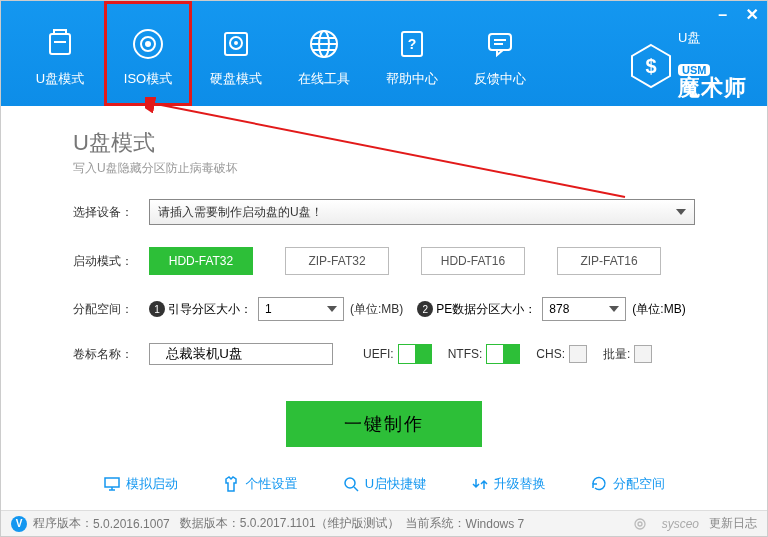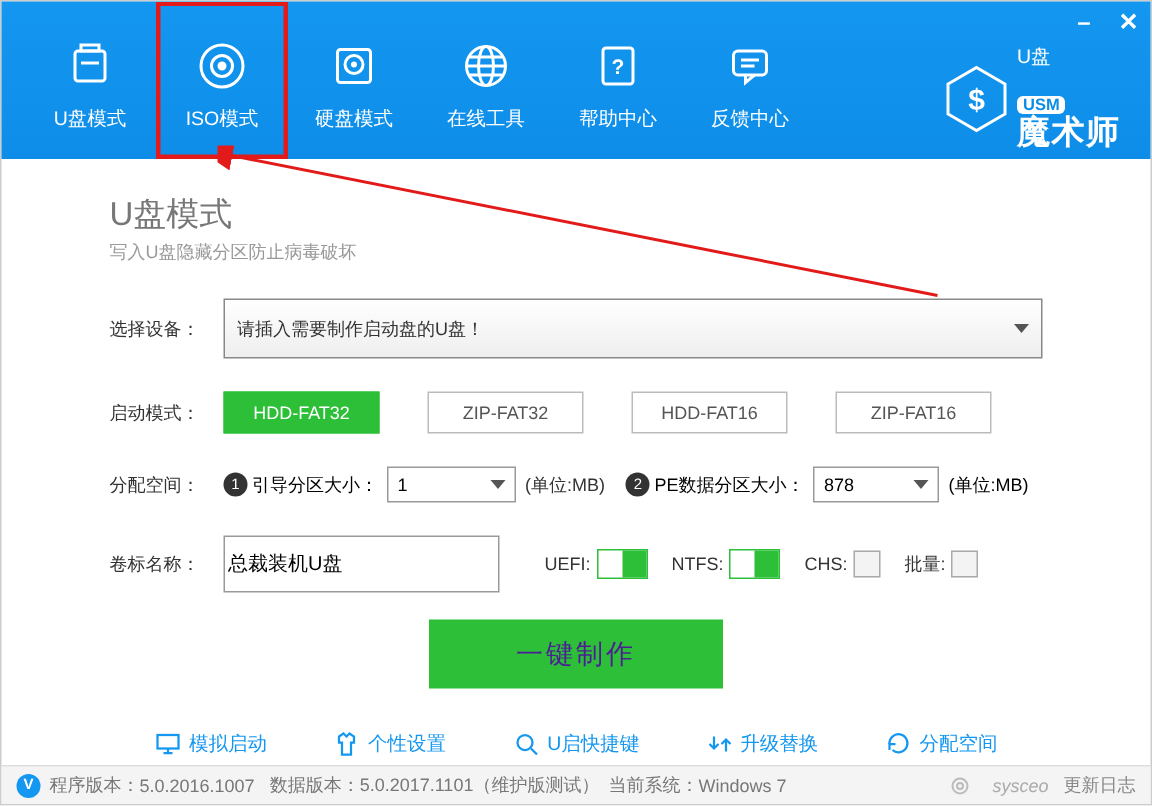--- a/index.html
+++ b/index.html
@@ -22,38 +22,38 @@
   .logo .usm { background:#fff; color:#0d8de8; border-radius:4px; padding:0 4px; font-weight:bold; font-size:11px;}
   .logo .line2 { font-size:22px; font-weight:bold; letter-spacing:1px;}
   
   
   .body { padding: 22px 72px 0 72px; position:relative; }
   .title { font-size:22px; color:#777; }
   .subtitle { font-size:12px; color:#999; margin-top:2px; }
   .row { display:flex; align-items:center; margin-top:22px; }
   .row-label { width:68px; color:#333; text-align:left; margin-right:8px; }
   
-  .sel-device { flex:1; height:40px; border:1px solid #888; background:linear-gradient(#fff,#eee); padding:0 8px; display:flex; align-items:center; justify-content:space-between; }
+  .sel-device { flex:1; height:26px; border:1px solid #888; background:linear-gradient(#fff,#eee); padding:0 8px; display:flex; align-items:center; justify-content:space-between; }
   .sel-device .ph { color:#333; }
   .sel-arrow { width:0;height:0;border-left:5px solid transparent;border-right:5px solid transparent;border-top:6px solid #555; }
   
   .mode-btn { width:104px; height:28px; border:1px solid #bbb; background:#fff; color:#555; display:flex; align-items:center; justify-content:center; margin-right:32px; cursor:pointer; font-size:12px;}
   .mode-btn.active { background:#2dbf38; color:#fff; border-color:#2dbf38; }
   
   .circ { display:inline-flex; width:16px; height:16px; border-radius:50%; background:#333; color:#fff; align-items:center; justify-content:center; font-size:10px; margin-right:3px;}
   .alloc-sel { width:86px; height:24px; border:1px solid #999; background:#fff; display:flex; align-items:center; justify-content:space-between; padding:0 6px; margin:0 6px;}
   .unit { color:#333; margin-right:14px;}
   
-  .vol-input { width:184px; height:38px; border:1px solid #999; padding:0 2px; }
+  .vol-input { width:184px; height:22px; border:1px solid #999; padding:0 16px; }
   .toggle { width:34px; height:20px; border:1px solid #2dbf38; background:#fff; position:relative; margin-left:4px; margin-right:16px; }
   .toggle .knob { position:absolute; right:0; top:0; width:16px; height:18px; background:#2dbf38; }
   .chk { width:18px; height:18px; border:1px solid #aaa; background:#f3f3f3; margin-left:4px; margin-right:16px; }
   .opt-lbl { color:#333; }
   
-  .main-btn { width:196px; height:46px; background:#2dbf38; color:#4c1d95; font-size:18px; display:flex; align-items:center; justify-content:center; margin:18px auto 0; cursor:pointer; letter-spacing:2px;}
+  .main-btn { width:196px; height:46px; background:#2dbf38; color:#000000; font-size:18px; display:flex; align-items:center; justify-content:center; margin:36px auto 0; cursor:pointer; letter-spacing:2px;}
   
   .footer-links { display:flex; justify-content:space-between; padding:0 30px; margin-top:28px; }
   .flink { color:#1497f0; display:flex; align-items:center; cursor:pointer; font-size:13px;}
   .flink svg, .flink .ico { margin-right:5px; }
   
   .status { position:absolute; bottom:0; left:0; right:0; height:26px; background:#f4f4f4; border-top:1px solid #ddd; display:flex; align-items:center; padding:0 10px; color:#777; font-size:12px;}
   .status .v { width:16px; height:16px; border-radius:50%; background:#1497f0; color:#fff; display:flex; align-items:center; justify-content:center; font-size:10px; margin-right:6px; font-weight:bold;}
   .status .right { margin-left:auto; display:flex; align-items:center; gap:10px; color:#aaa;}
   .status .right .brand { font-style:italic; display:flex; align-items:center; gap:15px;}
   

